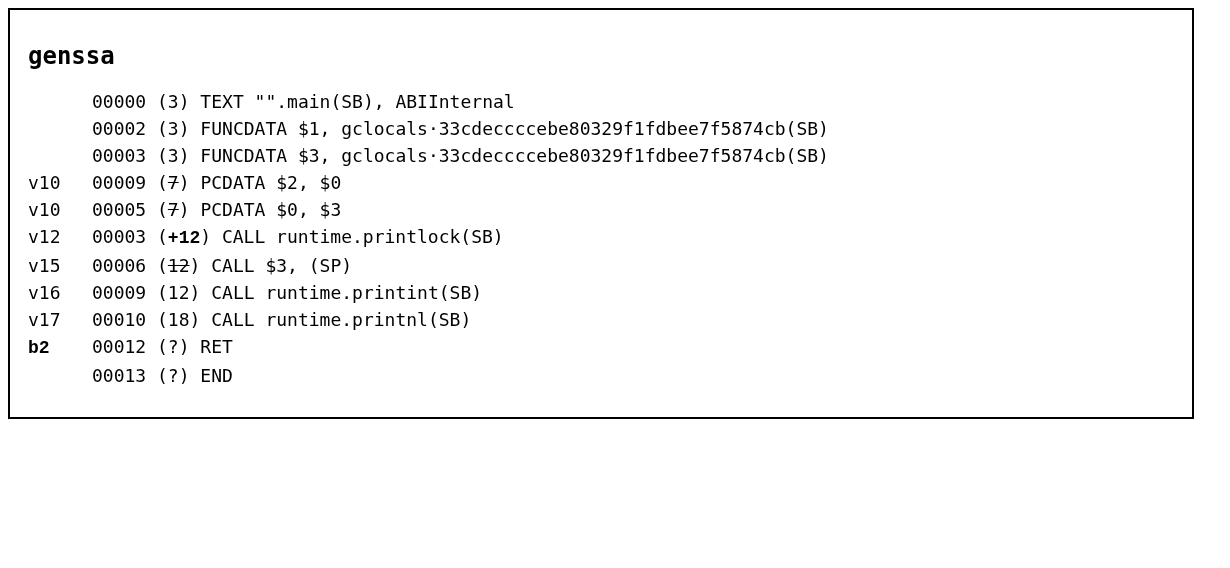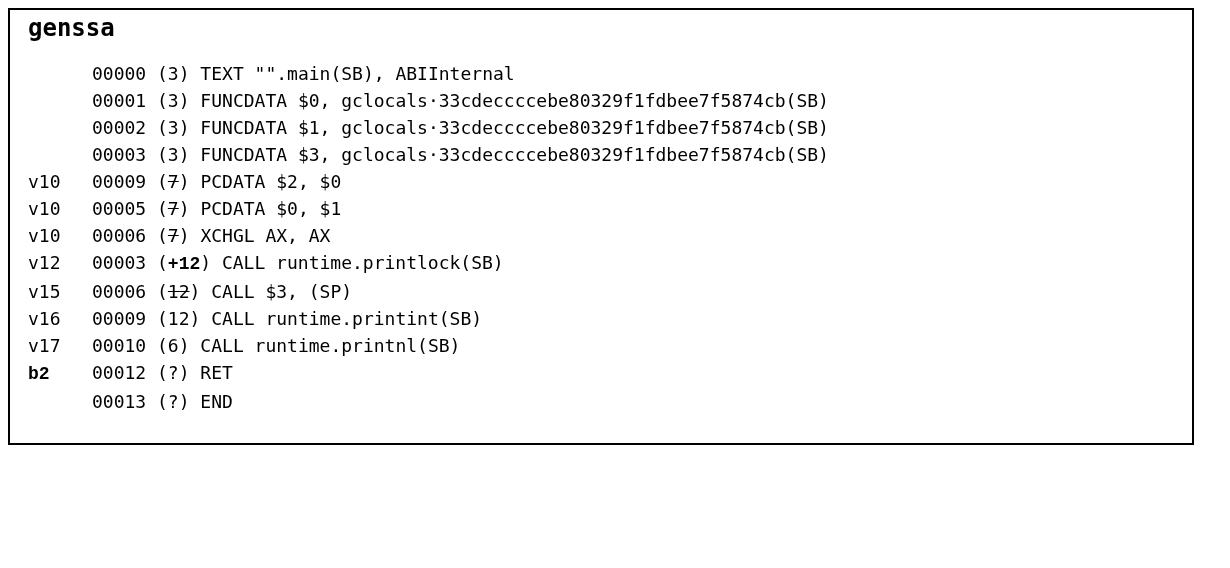--- a/index.html
+++ b/index.html
@@ -6,21 +6,21 @@
       margin: 0;
       padding: 8px;
       background: #fff;
       font-family: "Menlo", "Consolas", "DejaVu Sans Mono", "Courier New", monospace;
       font-size: 18px;
       line-height: 1.5;
       color: #000;
     }
     .panel {
       border: 2px solid #000;
-      padding: 0 18px 28px 18px;
+      padding: 28px 18px 28px 18px;
       width: 1186px;
       box-sizing: border-box;
     }
     .title {
       font-weight: 700;
       font-size: 24px;
       margin-bottom: 14px;
     }
     .row {
       white-space: pre;
@@ -33,26 +33,24 @@
     .strike { text-decoration: line-through; }
     .bold { font-weight: 700; font-family: Liberation Mono, monospace; }
   </style>
 </head>
 <body>
 
 <div class="panel">
   <div class="title">genssa</div>
   <div id="code">
       <div class="row"><span class="label"></span><span>00000 (3) TEXT "".main(SB), ABIInternal</span></div>
-      <div class="row"><span class="label"></span><span>00001 (3) FUNCDATA $0, gclocals·33cdeccccebe80329f1fdbee7f5874cb(SB)</span></div>
       <div class="row"><span class="label"></span><span>00002 (3) FUNCDATA $1, gclocals·33cdeccccebe80329f1fdbee7f5874cb(SB)</span></div>
       <div class="row"><span class="label"></span><span>00003 (3) FUNCDATA $3, gclocals·33cdeccccebe80329f1fdbee7f5874cb(SB)</span></div>
       <div class="row"><span class="label">v10</span><span>00009 (</span><span class="strike">7</span><span>) PCDATA $2, $0</span></div>
-      <div class="row"><span class="label">v10</span><span>00005 (</span><span class="strike">7</span><span>) PCDATA $0, $1</span></div>
-      <div class="row"><span class="label">v10</span><span>00006 (</span><span class="strike">7</span><span>) XCHGL AX, AX</span></div>
+      <div class="row"><span class="label">v10</span><span>00005 (</span><span class="strike">7</span><span>) PCDATA $0, $3</span></div>
       <div class="row"><span class="label">v12</span><span>00003 (</span><span class="bold">+12</span><span>) CALL runtime.printlock(SB)</span></div>
       <div class="row"><span class="label">v15</span><span>00006 (</span><span class="strike">12</span><span>) CALL $3, (SP)</span></div>
       <div class="row"><span class="label">v16</span><span>00009 (12) CALL runtime.printint(SB)</span></div>
-      <div class="row"><span class="label">v17</span><span>00010 (6) CALL runtime.printnl(SB)</span></div>
+      <div class="row"><span class="label">v17</span><span>00010 (18) CALL runtime.printnl(SB)</span></div>
       <div class="row"><span class="label bold">b2</span><span>00012 (?) RET</span></div>
       <div class="row"><span class="label"></span><span>00013 (?) END</span></div>
     </div>
 </div>
 
 </body></html>

